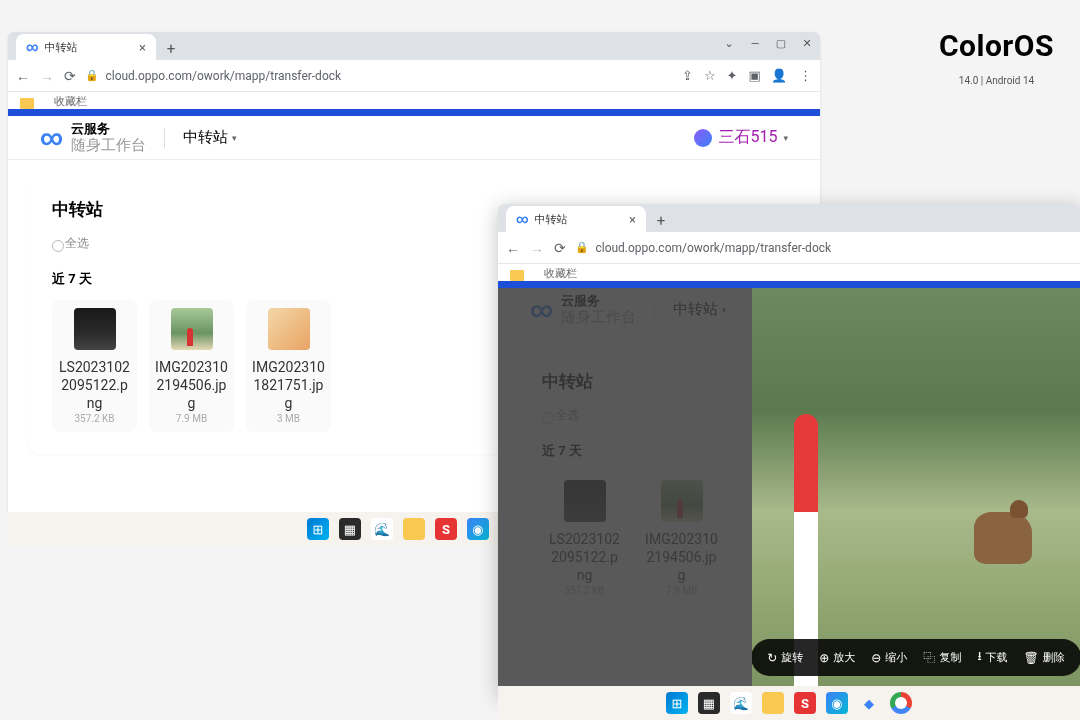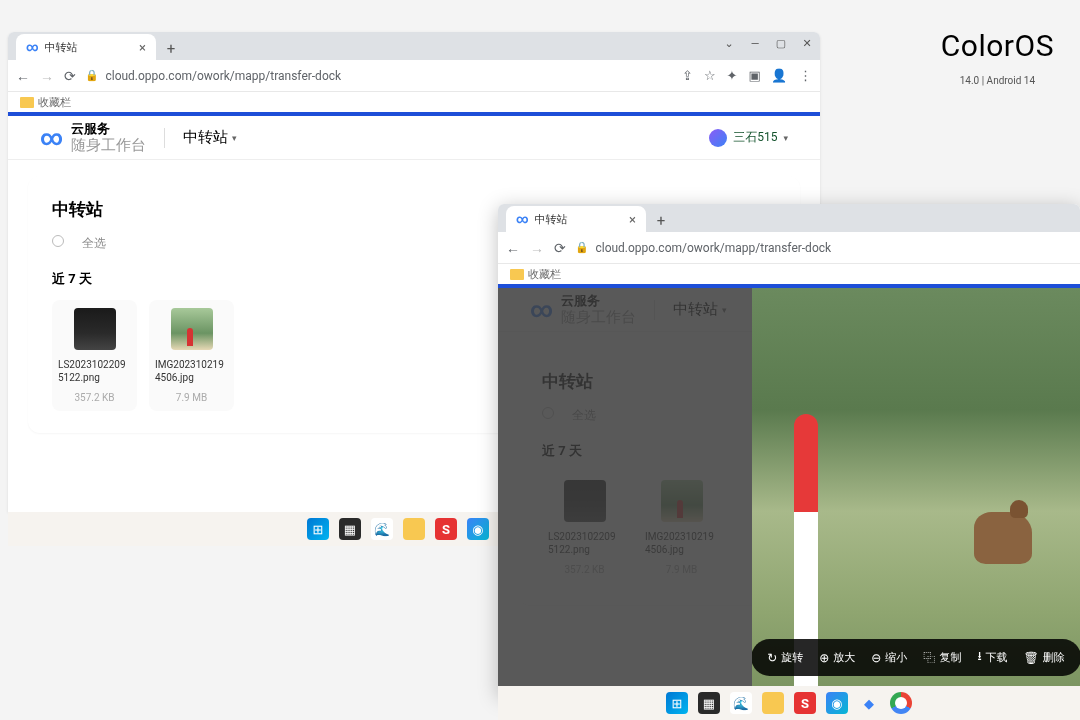--- a/index.html
+++ b/index.html
@@ -1,20 +1,20 @@
 <!DOCTYPE html>
 <html><head>
 <meta charset="utf-8">
 <style>
 *{margin:0;padding:0;box-sizing:border-box;font-family:-apple-system,BlinkMacSystemFont,"Segoe UI",Roboto,"Microsoft YaHei",sans-serif}
 body{background:#f4f4f4;width:1080px;height:720px;overflow:hidden;position:relative}
 
 
 .brand{position:absolute;top:28px;right:26px;text-align:center}
-.brand-name{font-size:30px;font-weight:400;letter-spacing:.5px;color:#000}
+.brand-name{font-size:30px;font-weight:700;letter-spacing:.5px;color:#000}
 .brand-sub{font-size:10px;color:#555;margin-top:12px}
 
 
 .win1{position:absolute;left:8px;top:32px;width:812px;height:480px;background:#fff;border-radius:6px 6px 0 0;box-shadow:0 1px 3px rgba(0,0,0,.1);overflow:hidden}
 
 
 .win2{position:absolute;left:498px;top:204px;width:582px;height:490px;background:#fff;border-radius:6px 6px 0 0;box-shadow:0 4px 20px rgba(0,0,0,.25);overflow:hidden}
 
 
 .tabbar{height:28px;background:#dee1e5;display:flex;align-items:flex-end;padding-left:8px;position:relative}
@@ -28,53 +28,53 @@
 
 .addrbar{height:32px;background:#fff;display:flex;align-items:center;padding:0 8px;gap:10px;border-bottom:1px solid #e8e8e8}
 .nav-ico{color:#5f6368;font-size:14px;cursor:pointer}
 .nav-ico.dis{color:#bbb}
 .urlbox{flex:1;display:flex;align-items:center;gap:6px;font-size:12px;color:#5f6368}
 .lock{font-size:11px}
 .rightico{display:flex;gap:11px;align-items:center}
 .rightico span{color:#5f6368;font-size:13px;cursor:pointer}
 
 
-.bmbar{height:24px;background:#fff;display:flex;align-items:center;padding:0 12px;gap:4px;font-size:11px;color:#666;border-bottom:4px solid #1d4ed8}
+.bmbar{height:24px;background:#fff;display:flex;align-items:flex-end;padding:0 12px;gap:20px;font-size:11px;color:#666;border-bottom:7px solid #1d4ed8}
 .folder-ic{width:14px;height:11px;background:#f8c851;border-radius:1px}
 
 
 .pagehead{height:44px;display:flex;align-items:center;padding:0 32px;gap:18px;border-bottom:1px solid #eee}
 .logo{display:flex;align-items:center;gap:8px}
 .logo-ico{color:#3b82f6;font-size:22px;font-weight:bold}
 .logo-txt{font-size:13px;font-weight:600;color:#000}
 .logo-sub{font-size:15px;color:#999;margin-top:-2px}
 .divider{width:1px;height:20px;background:#ddd}
 .pgtitle{font-size:15px;color:#000;display:flex;align-items:center;gap:4px;cursor:pointer}
 .pgtitle .caret{font-size:9px;color:#666}
 .userblk{margin-left:auto;display:flex;align-items:center;gap:6px;cursor:pointer}
 .avatar{width:18px;height:18px;border-radius:50%;background:linear-gradient(135deg,#8b5cf6,#3b82f6)}
-.uname{font-size:12px;color:#14532d}
+.uname{font-size:16px;color:#a21caf}
 .ucaret{font-size:9px;color:#666}
 
 
 .card{margin:16px 20px;background:#fff;border-radius:12px;padding:22px 24px;box-shadow:0 1px 2px rgba(0,0,0,.04)}
 .cardtitle{font-size:17px;font-weight:700;color:#000;margin-bottom:14px}
-.selall{display:flex;align-items:flex-start;gap:18px;font-size:12px;color:#888;margin-bottom:18px;cursor:pointer}
+.selall{display:flex;align-items:flex-end;gap:1px;font-size:12px;color:#888;margin-bottom:18px;cursor:pointer}
 .radio{width:12px;height:12px;border:1.5px solid #bbb;border-radius:50%}
 .section-hd{font-size:13px;font-weight:700;color:#000;margin-bottom:12px}
 .grid{display:flex;gap:12px;flex-wrap:wrap}
 .item{width:85px;background:#fafafa;border-radius:8px;padding:8px 6px;display:flex;flex-direction:column;align-items:center;cursor:pointer}
 .item.txtitem{width:94px}
 .thumb{width:42px;height:42px;border-radius:4px;background:#333;margin-bottom:8px}
 .thumb.t1{background:linear-gradient(180deg,#1a1a1a 0%,#2a2a2a 60%,#444 100%)}
 .thumb.t2{background:linear-gradient(180deg,#a8c99a 0%,#6b9463 60%,#e6d8b5 100%);position:relative}
 .thumb.t2::after{content:"";position:absolute;left:16px;top:20px;width:6px;height:18px;background:#d63333;border-radius:3px 3px 0 0}
 .thumb.t4{background:linear-gradient(135deg,#f4d7a8,#e8a464)}
-.fname{font-size:10px;color:#333;text-align:left;line-height:1.3;word-break:break-all}
-.fsize{font-size:10px;color:#aaa;margin-top:8px}
+.fname{font-size:14px;color:#333;text-align:center;line-height:1.3;word-break:break-all}
+.fsize{font-size:10px;color:#aaa;margin-top:0}
 .notetxt{font-size:10.5px;color:#333;line-height:1.5;text-align:left;padding:2px}
 
 
 .win2 .content{position:relative;height:calc(100% - 84px)}
 .dim{position:absolute;inset:0;background:rgba(60,60,60,.85)}
 .win2 .pagehead,.win2 .card{position:relative;z-index:0}
 .win2 .bmbar,.win2 .addrbar,.win2 .tabbar{z-index:5;position:relative}
 
 
 .preview{position:absolute;right:0;top:0;bottom:0;width:328px;z-index:10;overflow:hidden}
@@ -174,20 +174,25 @@
       <div class="item">
         <div class="thumb t1"></div>
         <div class="fname">LS20231022095122.png</div>
         <div class="fsize">357.2 KB</div>
       </div>
       <div class="item">
         <div class="thumb t2"></div>
         <div class="fname">IMG2023102194506.jpg</div>
         <div class="fsize">7.9 MB</div>
       </div>
+      <div class="item">
+        <div class="thumb t4"></div>
+        <div class="fname">IMG2023101821751.jpg</div>
+        <div class="fsize">3 MB</div>
+      </div>
     </div>
   </div>
 </div>
 
 <div class="taskbar1">
   <div class="tico win">⊞</div>
   <div class="tico dark">▦</div>
   <div class="tico cm">🌊</div>
   <div class="tico fold"></div>
   <div class="tico s">S</div>

